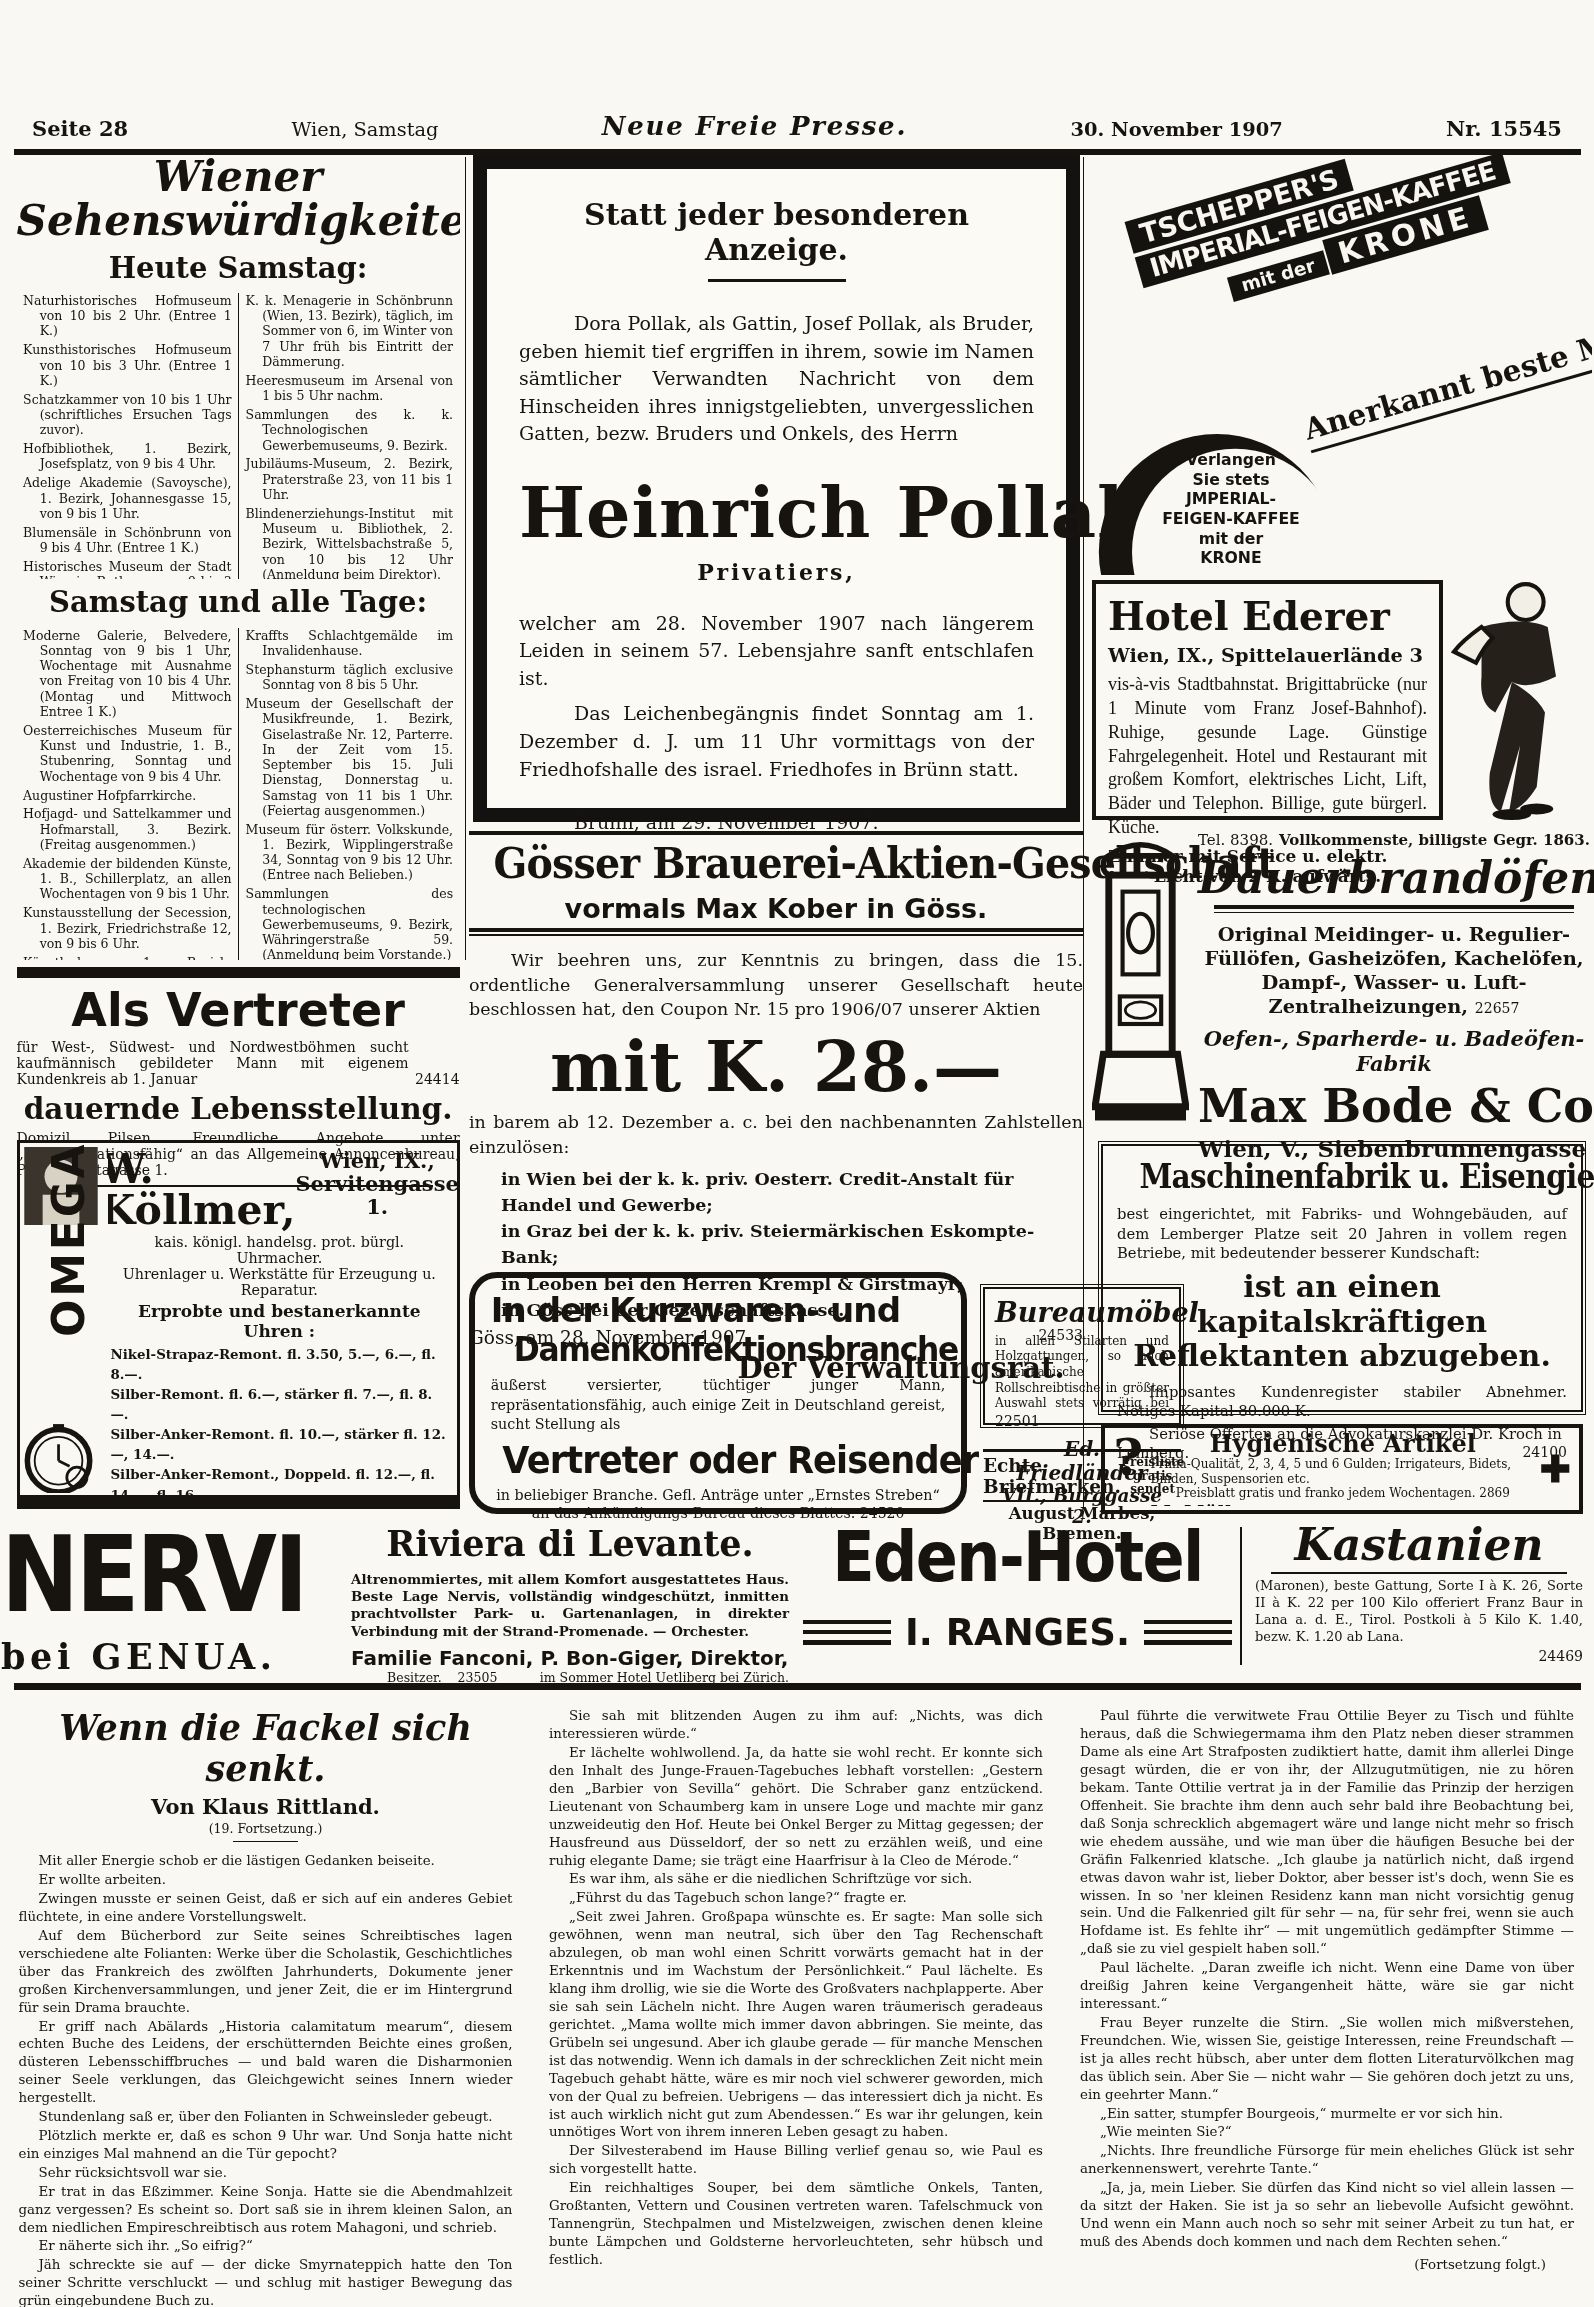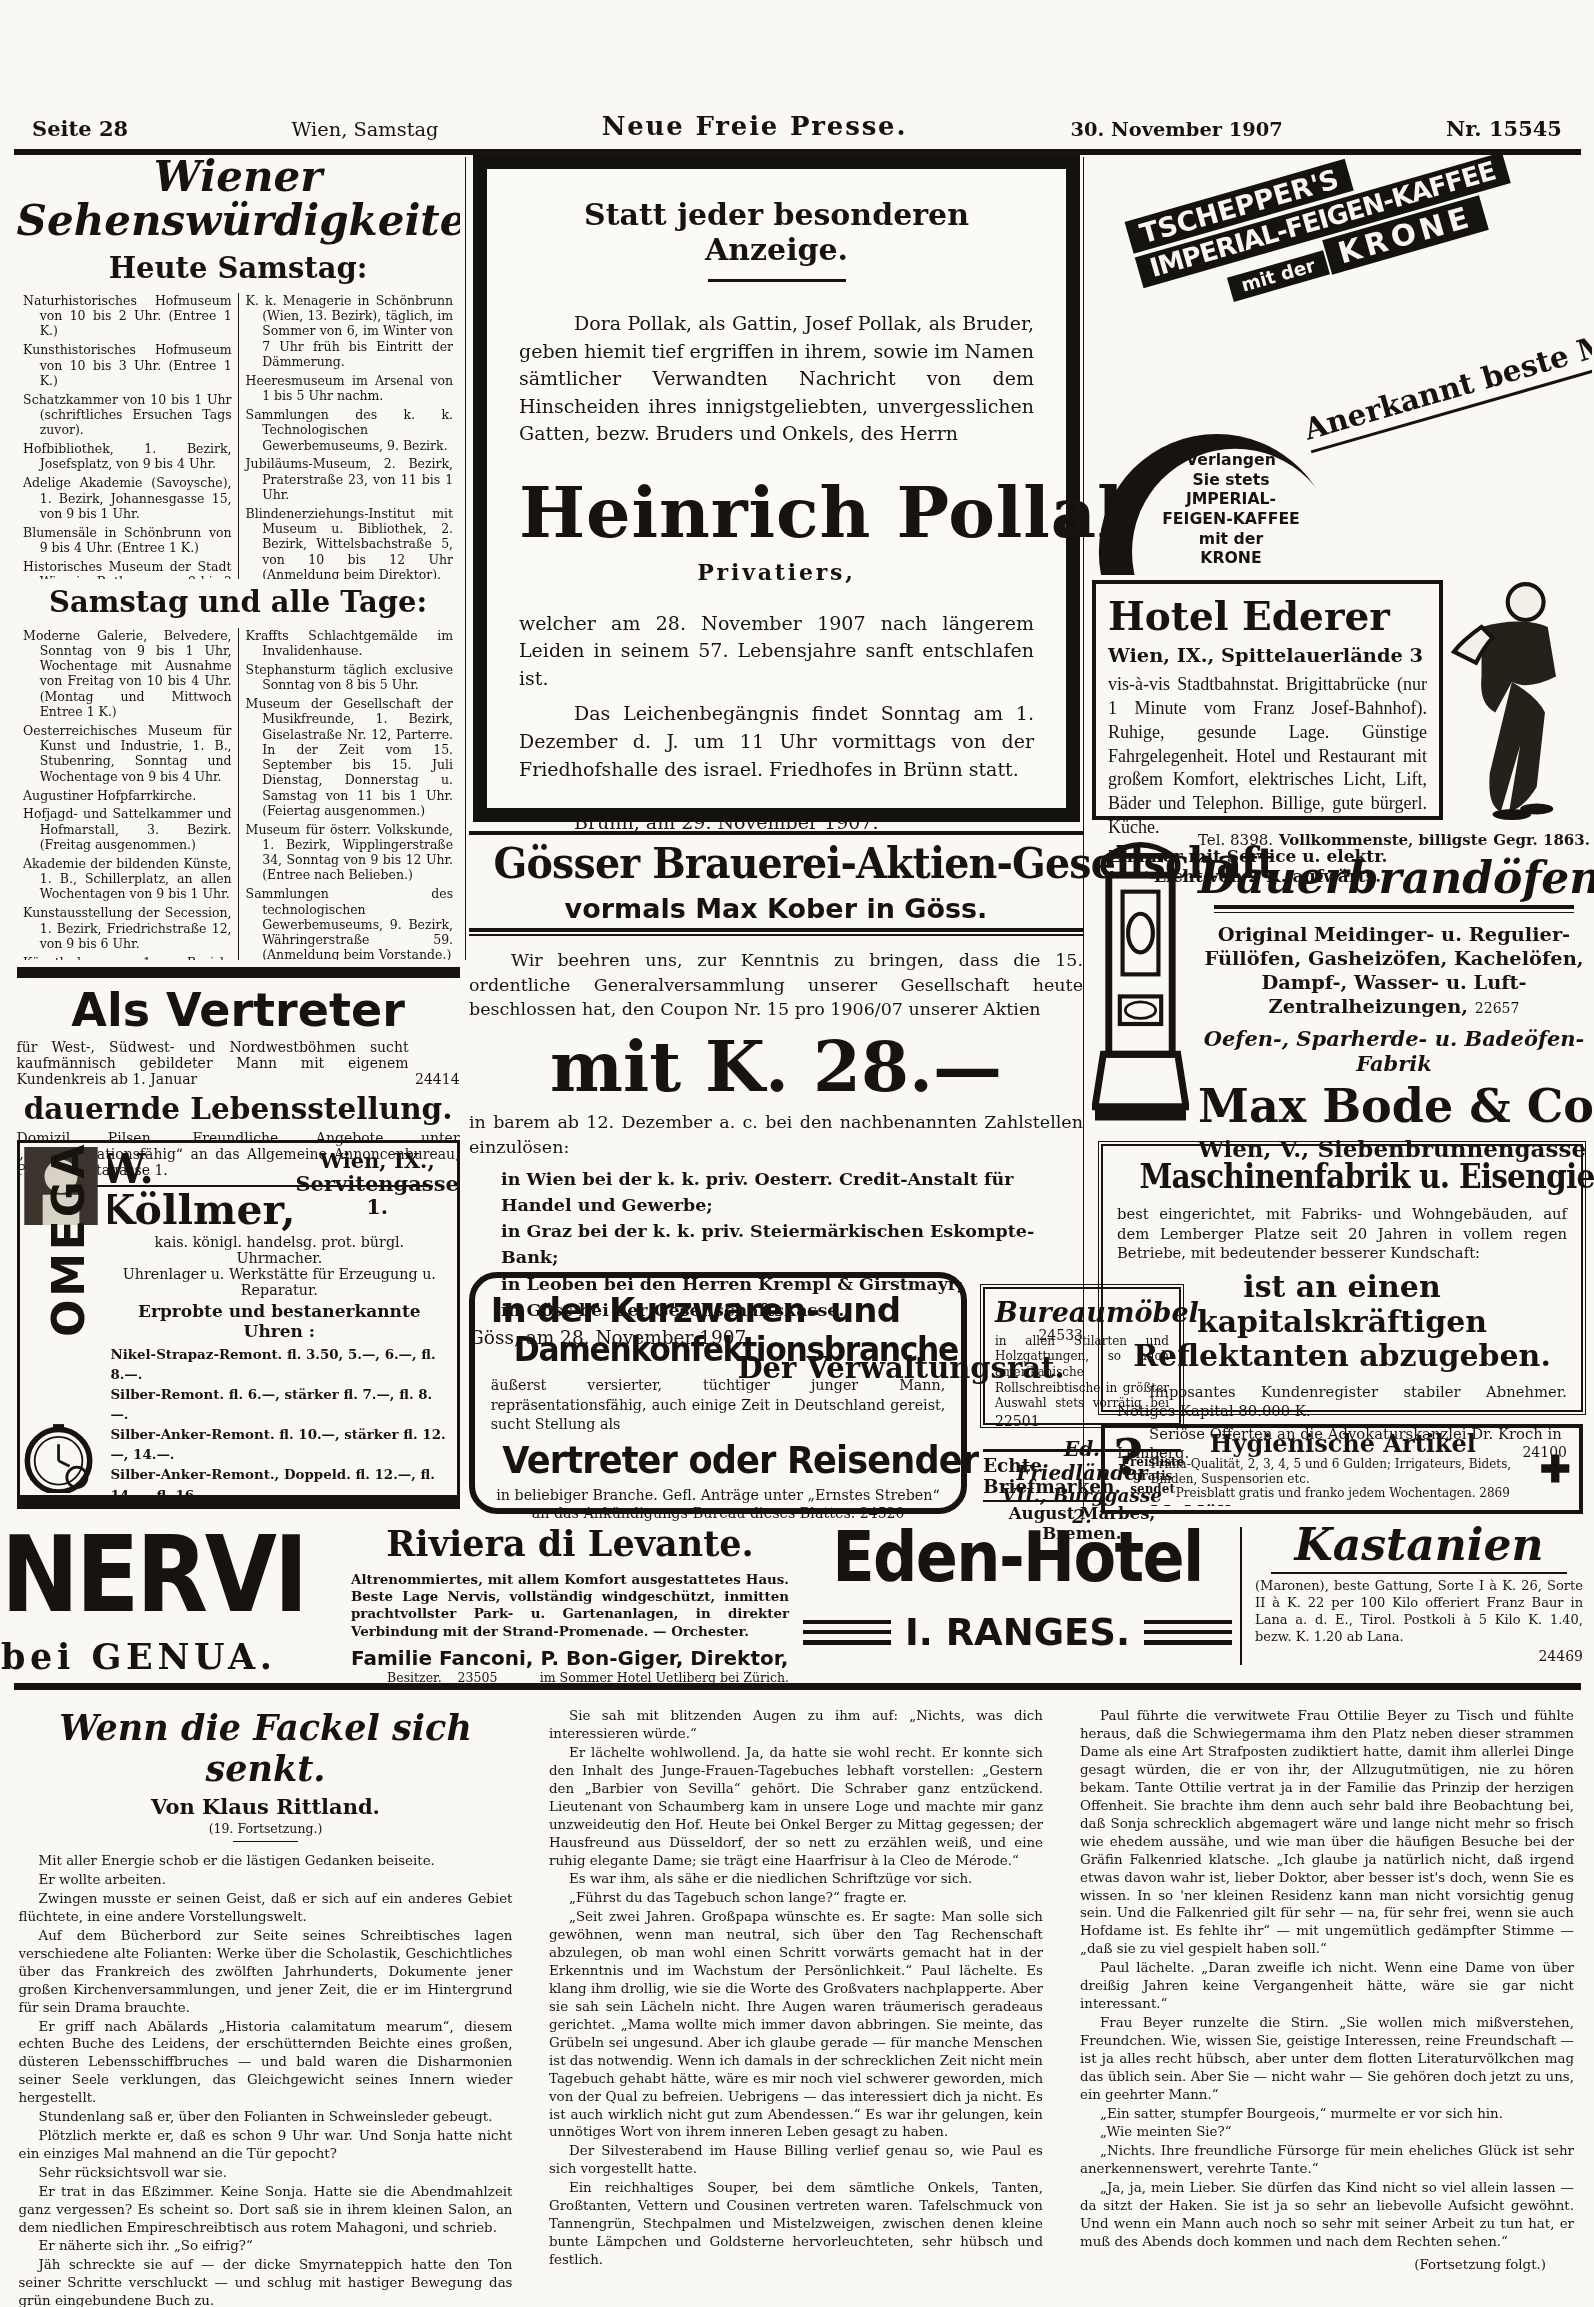--- a/index.html
+++ b/index.html
@@ -33,21 +33,21 @@
   .tripleline span{display:block;height:4.6px;background:#17140f;}
 </style>
 </head>
 <body>
 
 <div class="page">
 
   <div class="abs hdr" style="left:32px;top:111px;width:1530px;">
     <span class="b" style="font-size:21px;">Seite 28</span>
     <span style="font-size:19.4px;">Wien, Samstag</span>
-    <span class="b" style="font-size:26px;letter-spacing:1.8px;">Neue Freie Presse.</span>
+    <span class="b" style="font-size:26px;letter-spacing:1.8px;font-style:italic;">Neue Freie Presse.</span>
     <span class="b" style="font-size:19.4px;">30. November 1907</span>
     <span class="b" style="font-size:21px;">Nr. 15545</span>
   </div>
   <div class="abs rule" style="left:14px;top:149px;width:1567px;height:5.5px;"></div>
 
   <div class="abs rule" style="left:465px;top:157px;width:1.4px;height:803px;"></div>
   <div class="abs rule" style="left:1083px;top:157px;width:1.4px;height:1352px;"></div>
 
   <div class="abs" style="left:16.6px;top:155px;width:443px;height:805px;overflow:hidden;">
     <div class="b ctr" style="font-size:42px;line-height:1.05;font-style:italic;">Wiener Sehenswürdigkeiten.</div>

